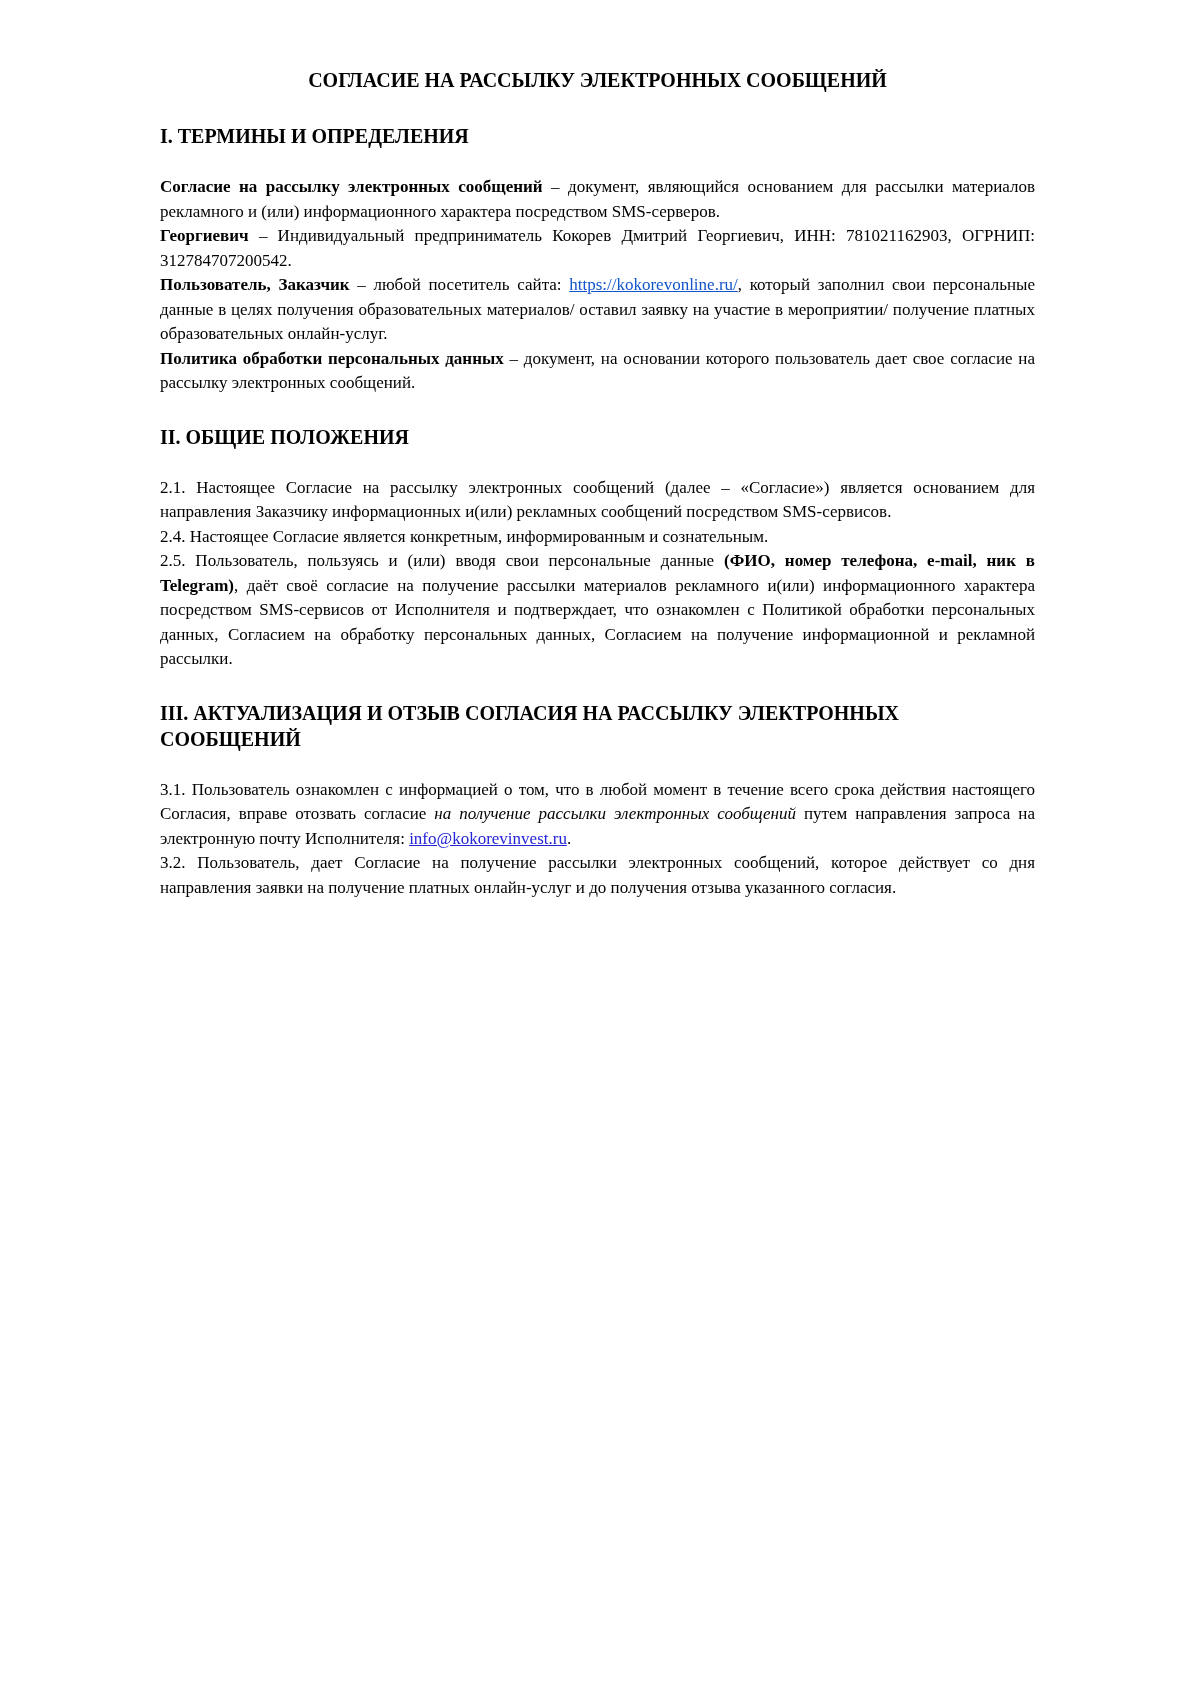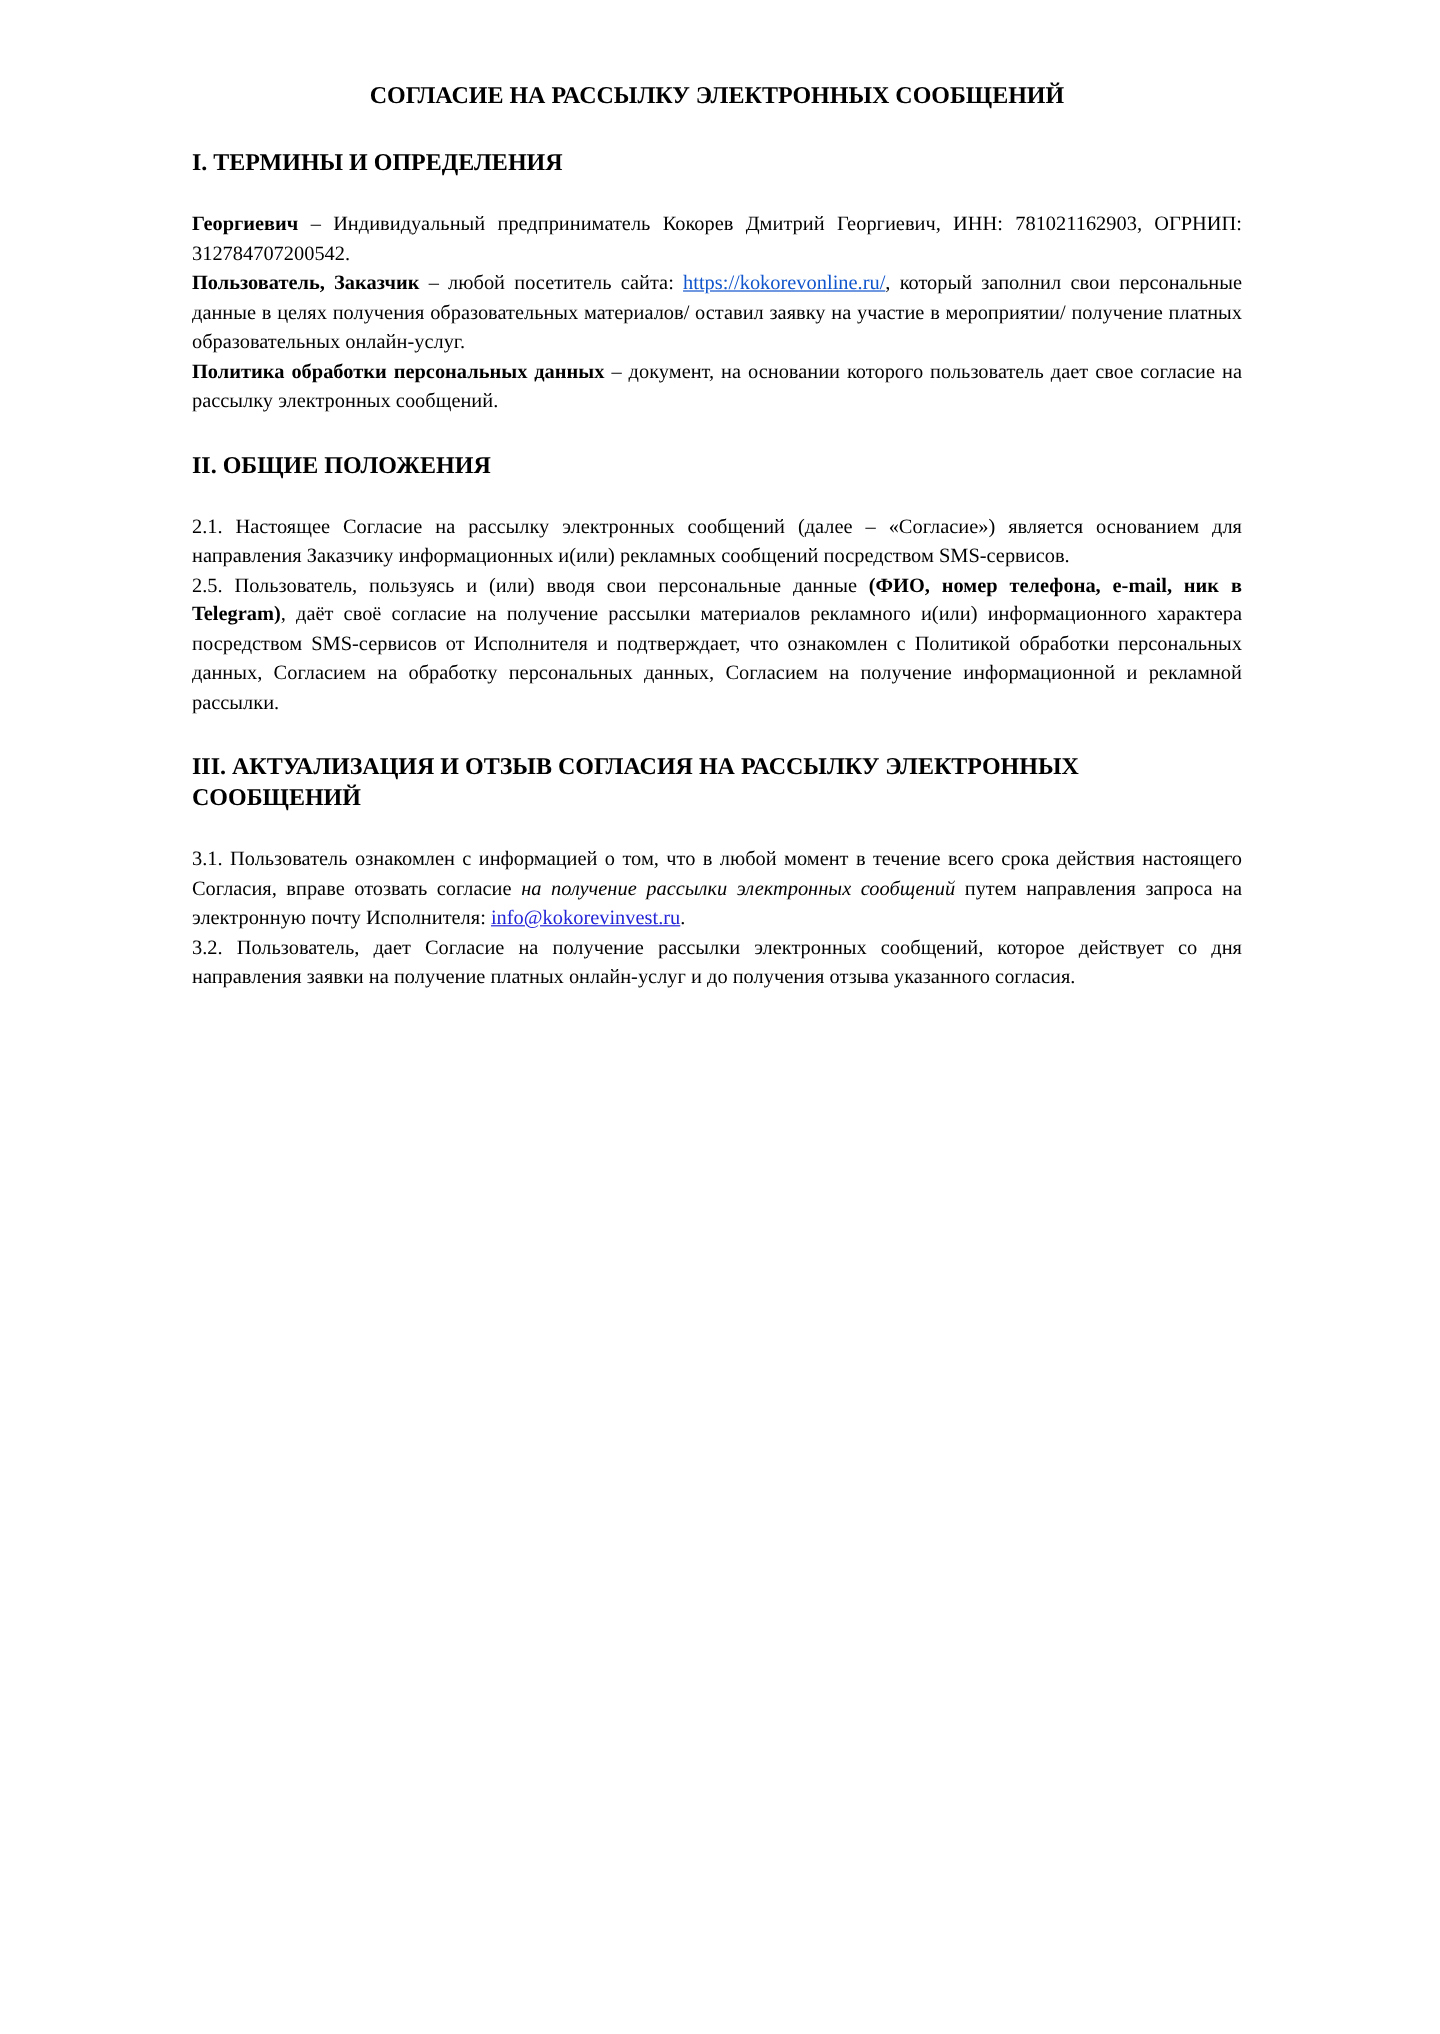--- a/index.html
+++ b/index.html
@@ -52,30 +52,32 @@
 </head>
 <body>
 
 <div class="page">
 
   <h1 class="doc-title">СОГЛАСИЕ НА РАССЫЛКУ ЭЛЕКТРОННЫХ СООБЩЕНИЙ</h1>
 
   <section class="section">
     <h2 class="section-heading">I. ТЕРМИНЫ И ОПРЕДЕЛЕНИЯ</h2>
     <div class="section-body">
+        <p class="para"><b class="run" style="font-weight: bold;">Согласие на рассылку электронных сообщений</b><span class="run"> – документ, являющийся основанием для рассылки материалов рекламного и (или) информационного характера посредством SMS-серверов.</span></p>
         <p class="para"><b class="run" style="font-weight: bold;">Георгиевич</b><span class="run"> – Индивидуальный предприниматель Кокорев Дмитрий Георгиевич, ИНН: 781021162903, ОГРНИП: 312784707200542.</span></p>
         <p class="para"><b class="run" style="font-weight: bold;">Пользователь, Заказчик</b><span class="run"> – любой посетитель сайта: </span><a href="#" style="color: rgb(17, 85, 204);">https://kokorevonline.ru/</a><span class="run">, который заполнил свои персональные данные в целях получения образовательных материалов/ оставил заявку на участие в мероприятии/ получение платных образовательных онлайн-услуг.</span></p>
         <p class="para"><b class="run" style="font-weight: bold;">Политика обработки персональных данных</b><span class="run"> – документ, на основании которого пользователь дает свое согласие на рассылку электронных сообщений.</span></p>
       </div>
   </section>
 
   <section class="section">
     <h2 class="section-heading">II. ОБЩИЕ ПОЛОЖЕНИЯ</h2>
     <div class="section-body">
         <p class="para"><span class="run">2.1. Настоящее Согласие на рассылку электронных сообщений (далее – </span><b class="run" style="font-weight: normal;">«Согласие»</b><span class="run">) является основанием для направления Заказчику информационных и(или) рекламных сообщений посредством SMS-сервисов.</span></p>
+        <p class="para"><span class="run">2.4. Настоящее Согласие является конкретным, информированным и сознательным.</span></p>
         <p class="para"><span class="run">2.5. Пользователь, пользуясь и (или) вводя свои персональные данные </span><b class="run" style="font-weight: bold;">(ФИО, номер телефона, e-mail, ник в Telegram)</b><span class="run">, даёт своё согласие на получение рассылки материалов рекламного и(или) информационного характера посредством SMS-сервисов от Исполнителя и подтверждает, что ознакомлен с Политикой обработки персональных данных, Согласием на обработку персональных данных, Согласием на получение информационной и рекламной рассылки.</span></p>
       </div>
   </section>
 
   <section class="section">
     <h2 class="section-heading">III. АКТУАЛИЗАЦИЯ И ОТЗЫВ СОГЛАСИЯ НА РАССЫЛКУ ЭЛЕКТРОННЫХ СООБЩЕНИЙ</h2>
     <div class="section-body">
         <p class="para"><span class="run">3.1. Пользователь ознакомлен с информацией о том, что в любой момент в течение всего срока действия настоящего Согласия, вправе отозвать согласие </span><i class="run" style="font-style: italic;">на получение рассылки электронных сообщений</i><span class="run"> путем направления запроса на электронную почту Исполнителя: </span><a href="#" style="color: rgb(35, 35, 215);">info@kokorevinvest.ru</a><span class="run">.</span></p>
         <p class="para"><span class="run">3.2. Пользователь, дает Согласие на получение рассылки электронных сообщений, которое действует со дня направления заявки на получение платных онлайн-услуг и до получения отзыва указанного согласия.</span></p>
       </div>

